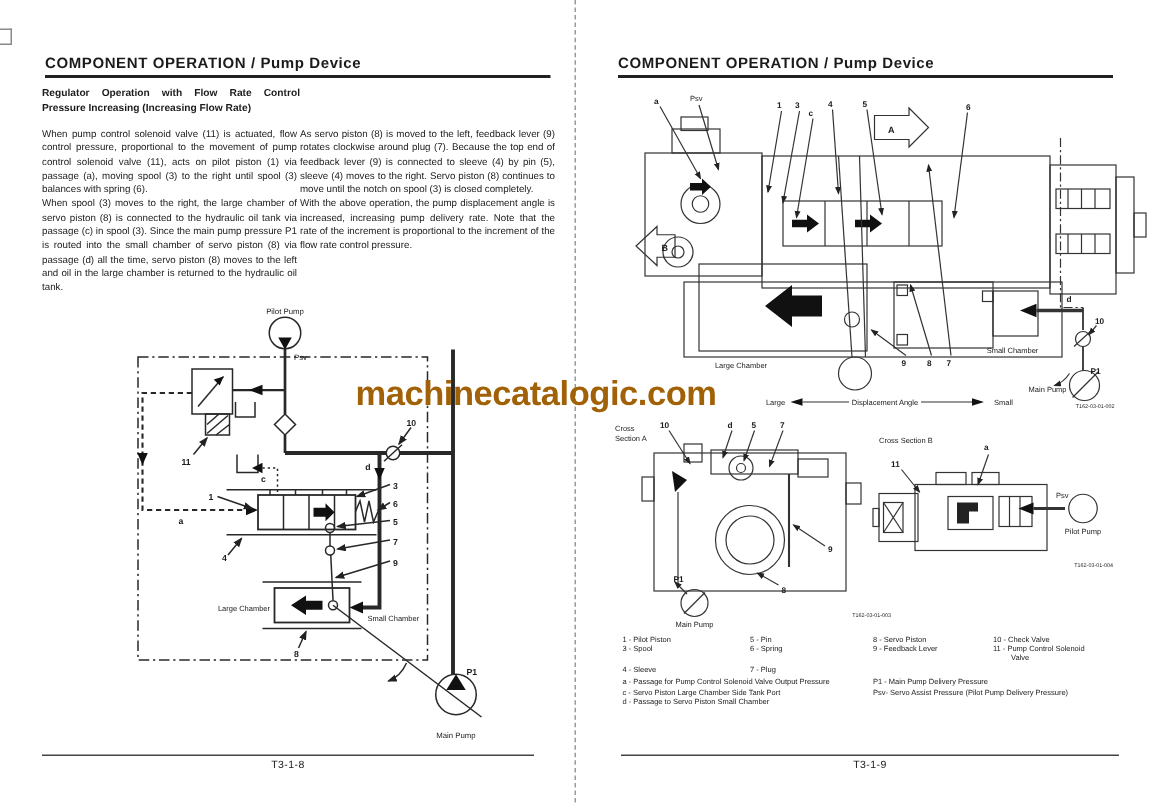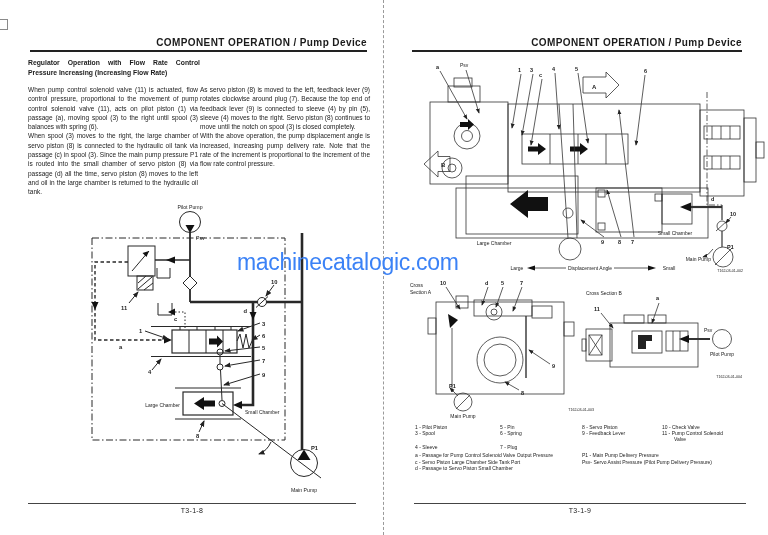--- a/index.html
+++ b/index.html
@@ -3,31 +3,31 @@
 <meta charset="utf-8">
 <style>
   html,body{margin:0;padding:0;}
   body{
     width:768px;height:535px;position:relative;overflow:hidden;
     background:#ffffff;color:#1b1b1b;
     font-family:"Liberation Sans", sans-serif;
     -webkit-font-smoothing:antialiased;
   }
   .abs{position:absolute;}
-  .hdr-title{font-weight:bold;font-size:10px;letter-spacing:.4px;text-align:right;white-space:nowrap;}
+  .hdr-title{font-weight:bold;font-size:10px;letter-spacing:.4px;text-align:left;white-space:nowrap;}
   .hdr-rule{height:2.5px;background:#222;margin-top:1.5px;}
   .heading{font-weight:bold;font-size:6.8px;line-height:9.5px;text-align:justify;}
   .bodycol{font-size:6.5px;line-height:9.3px;text-align:justify;}
   .bodycol p{margin:0;}
   .ftr-rule{height:1.4px;background:#444;}
   .ftr-num{font-size:7px;text-align:center;letter-spacing:.3px;}
   .divider{border-left:1px dashed #9a9a9a;width:0;height:535px;top:0;left:383px;}
   .watermark{
-    left:237px;top:249px;font-size:23px;font-weight:normal;letter-spacing:-.3px;
-    color:#3b82f6;white-space:nowrap;z-index:9;
+    left:237px;top:249px;font-size:23px;font-weight:bold;letter-spacing:-.3px;
+    color:#a16207;white-space:nowrap;z-index:9;
   }
   .corner{left:0;top:19px;width:7px;height:9px;border:1.6px solid #8a8a8a;border-left:none;}
   .legend{font-size:5px;line-height:6px;}
   .lg{position:absolute;white-space:nowrap;}
   svg text{font-family:"Liberation Sans",sans-serif;fill:#1b1b1b;}
   svg{overflow:visible;}
 </style>
 </head>
 <body>
 

